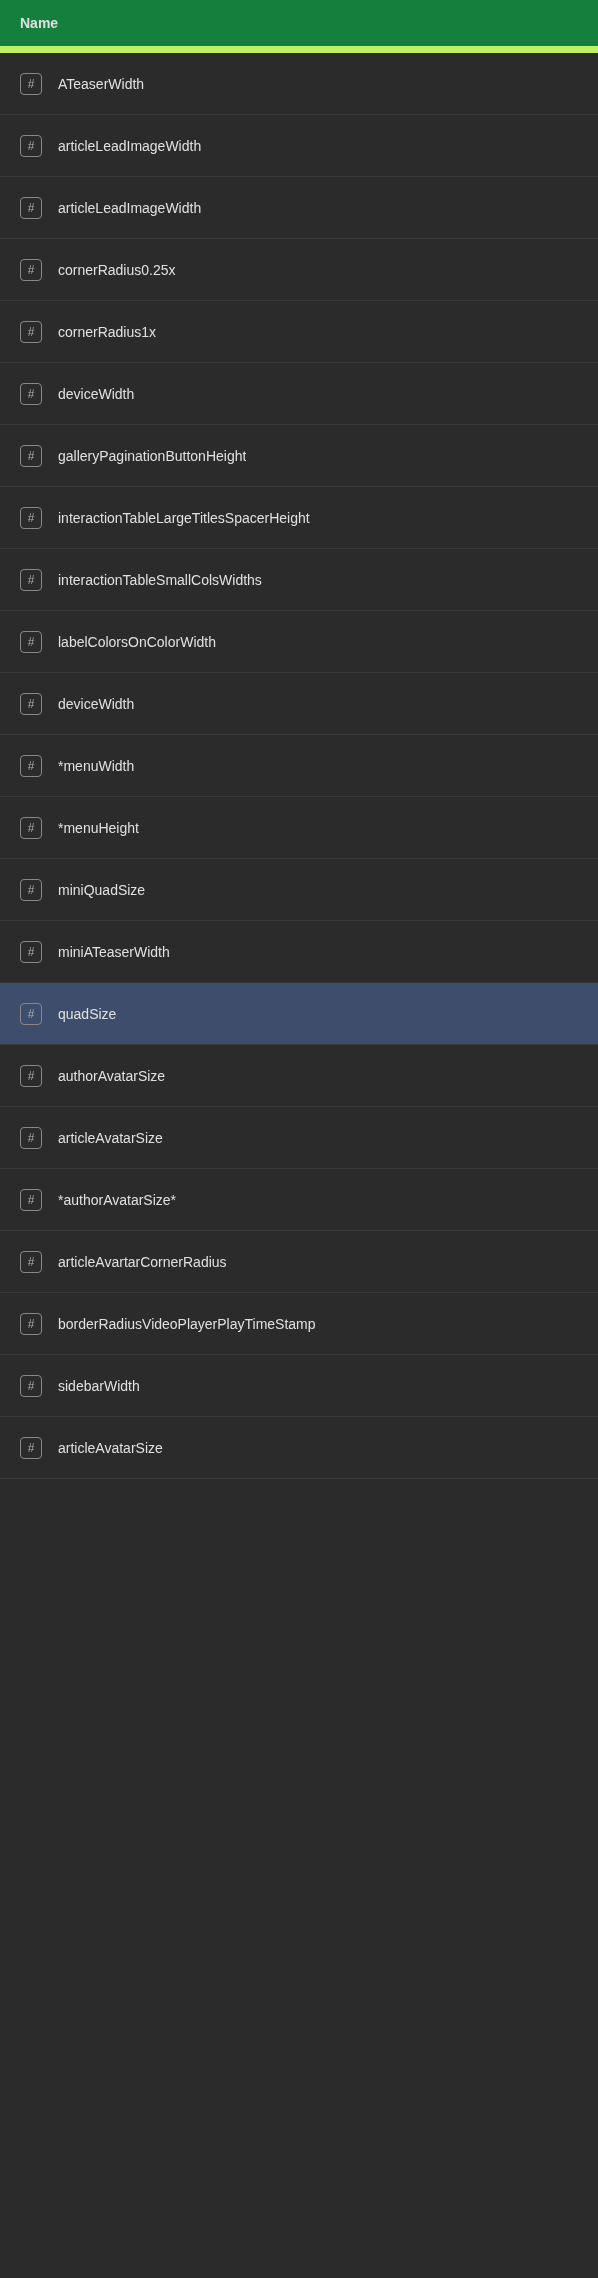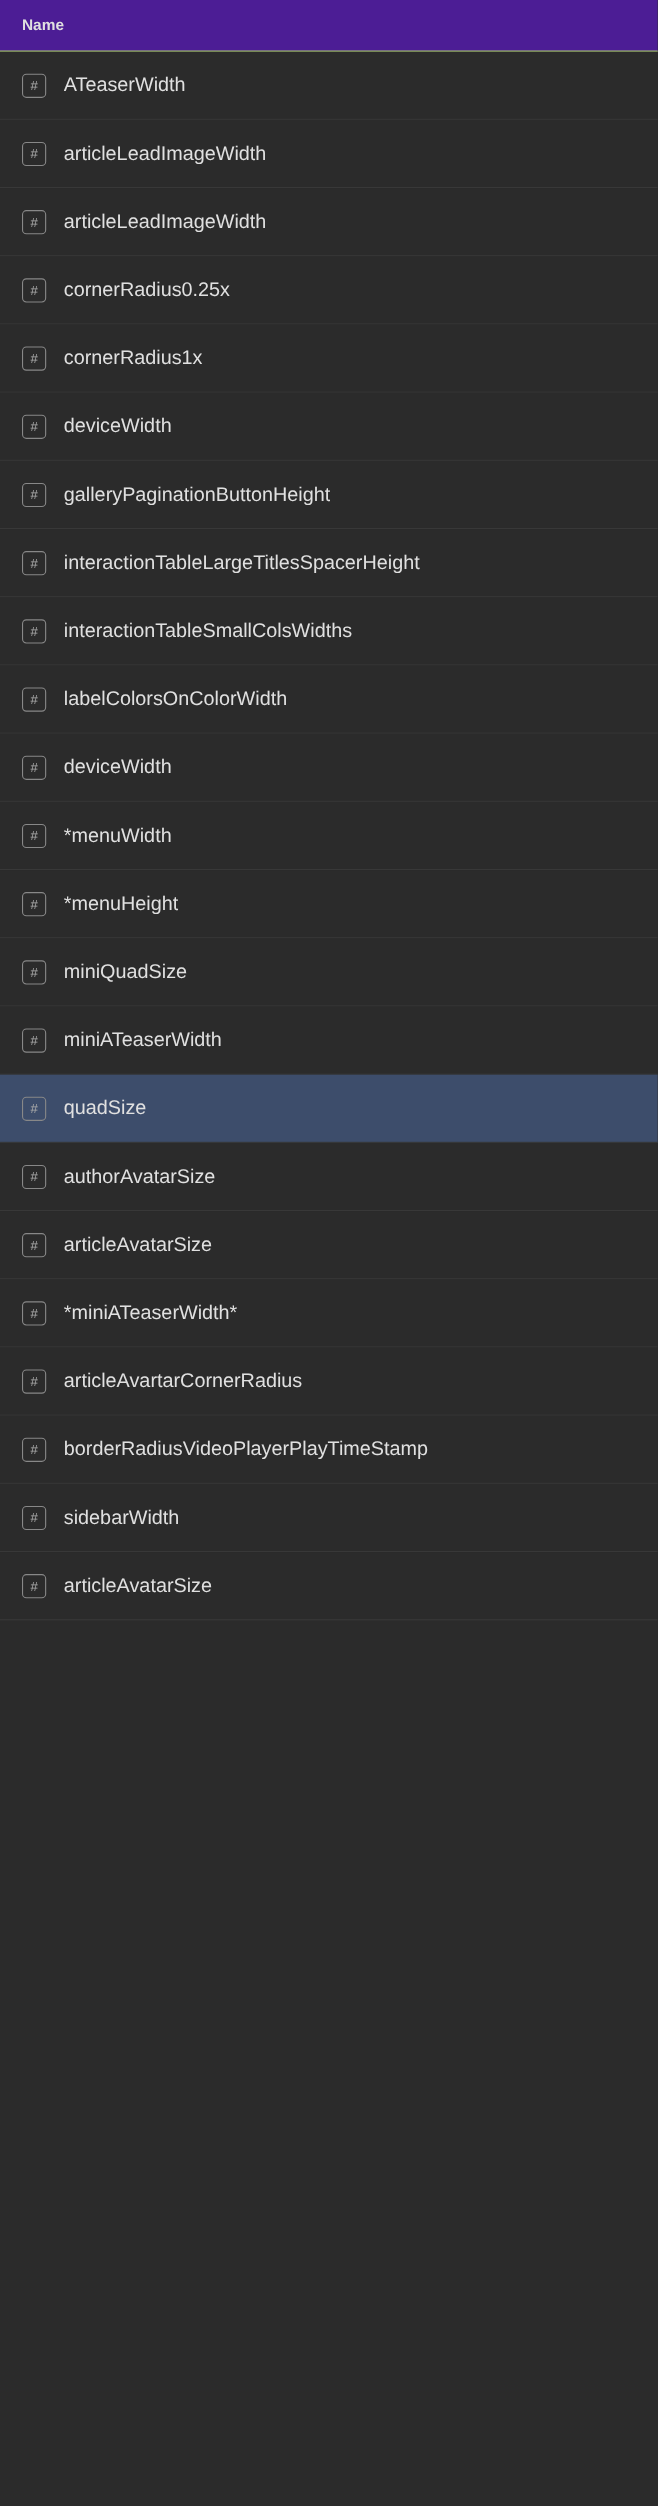--- a/index.html
+++ b/index.html
@@ -14,23 +14,23 @@
       color: #e0e0e0;
       width: 598px;
       min-height: 2278px;
     }
 
     .table-container {
       width: 100%;
     }
 
     .table-header {
-      background-color: #4c1d95;
+      background-color: #15803d;
       padding: 14px 20px;
-      border-bottom: 1px solid #bef264;
+      border-bottom: 7px solid #bef264;
     }
 
     .table-header-text {
       font-size: 14px;
       font-weight: 600;
       color: #e0e0e0;
     }
 
     .table-row {
       display: flex;
@@ -59,21 +59,21 @@
     }
 
     .row-icon-symbol {
       color: #aaaaaa;
       font-size: 12px;
       font-weight: 500;
       line-height: 1;
     }
 
     .row-label {
-      font-size: 18px;
+      font-size: 14px;
       color: #e0e0e0;
       white-space: nowrap;
       overflow: hidden;
       text-overflow: ellipsis;
     }
   </style>
 </head>
 <body>
 
 <div class="table-container">
@@ -187,21 +187,21 @@
       <div class="table-row">
         <div class="row-icon">
           <span class="row-icon-symbol">#</span>
         </div>
         <span class="row-label">articleAvatarSize</span>
       </div>
       <div class="table-row">
         <div class="row-icon">
           <span class="row-icon-symbol">#</span>
         </div>
-        <span class="row-label">*miniATeaserWidth*</span>
+        <span class="row-label">*authorAvatarSize*</span>
       </div>
       <div class="table-row">
         <div class="row-icon">
           <span class="row-icon-symbol">#</span>
         </div>
         <span class="row-label">articleAvartarCornerRadius</span>
       </div>
       <div class="table-row">
         <div class="row-icon">
           <span class="row-icon-symbol">#</span>

